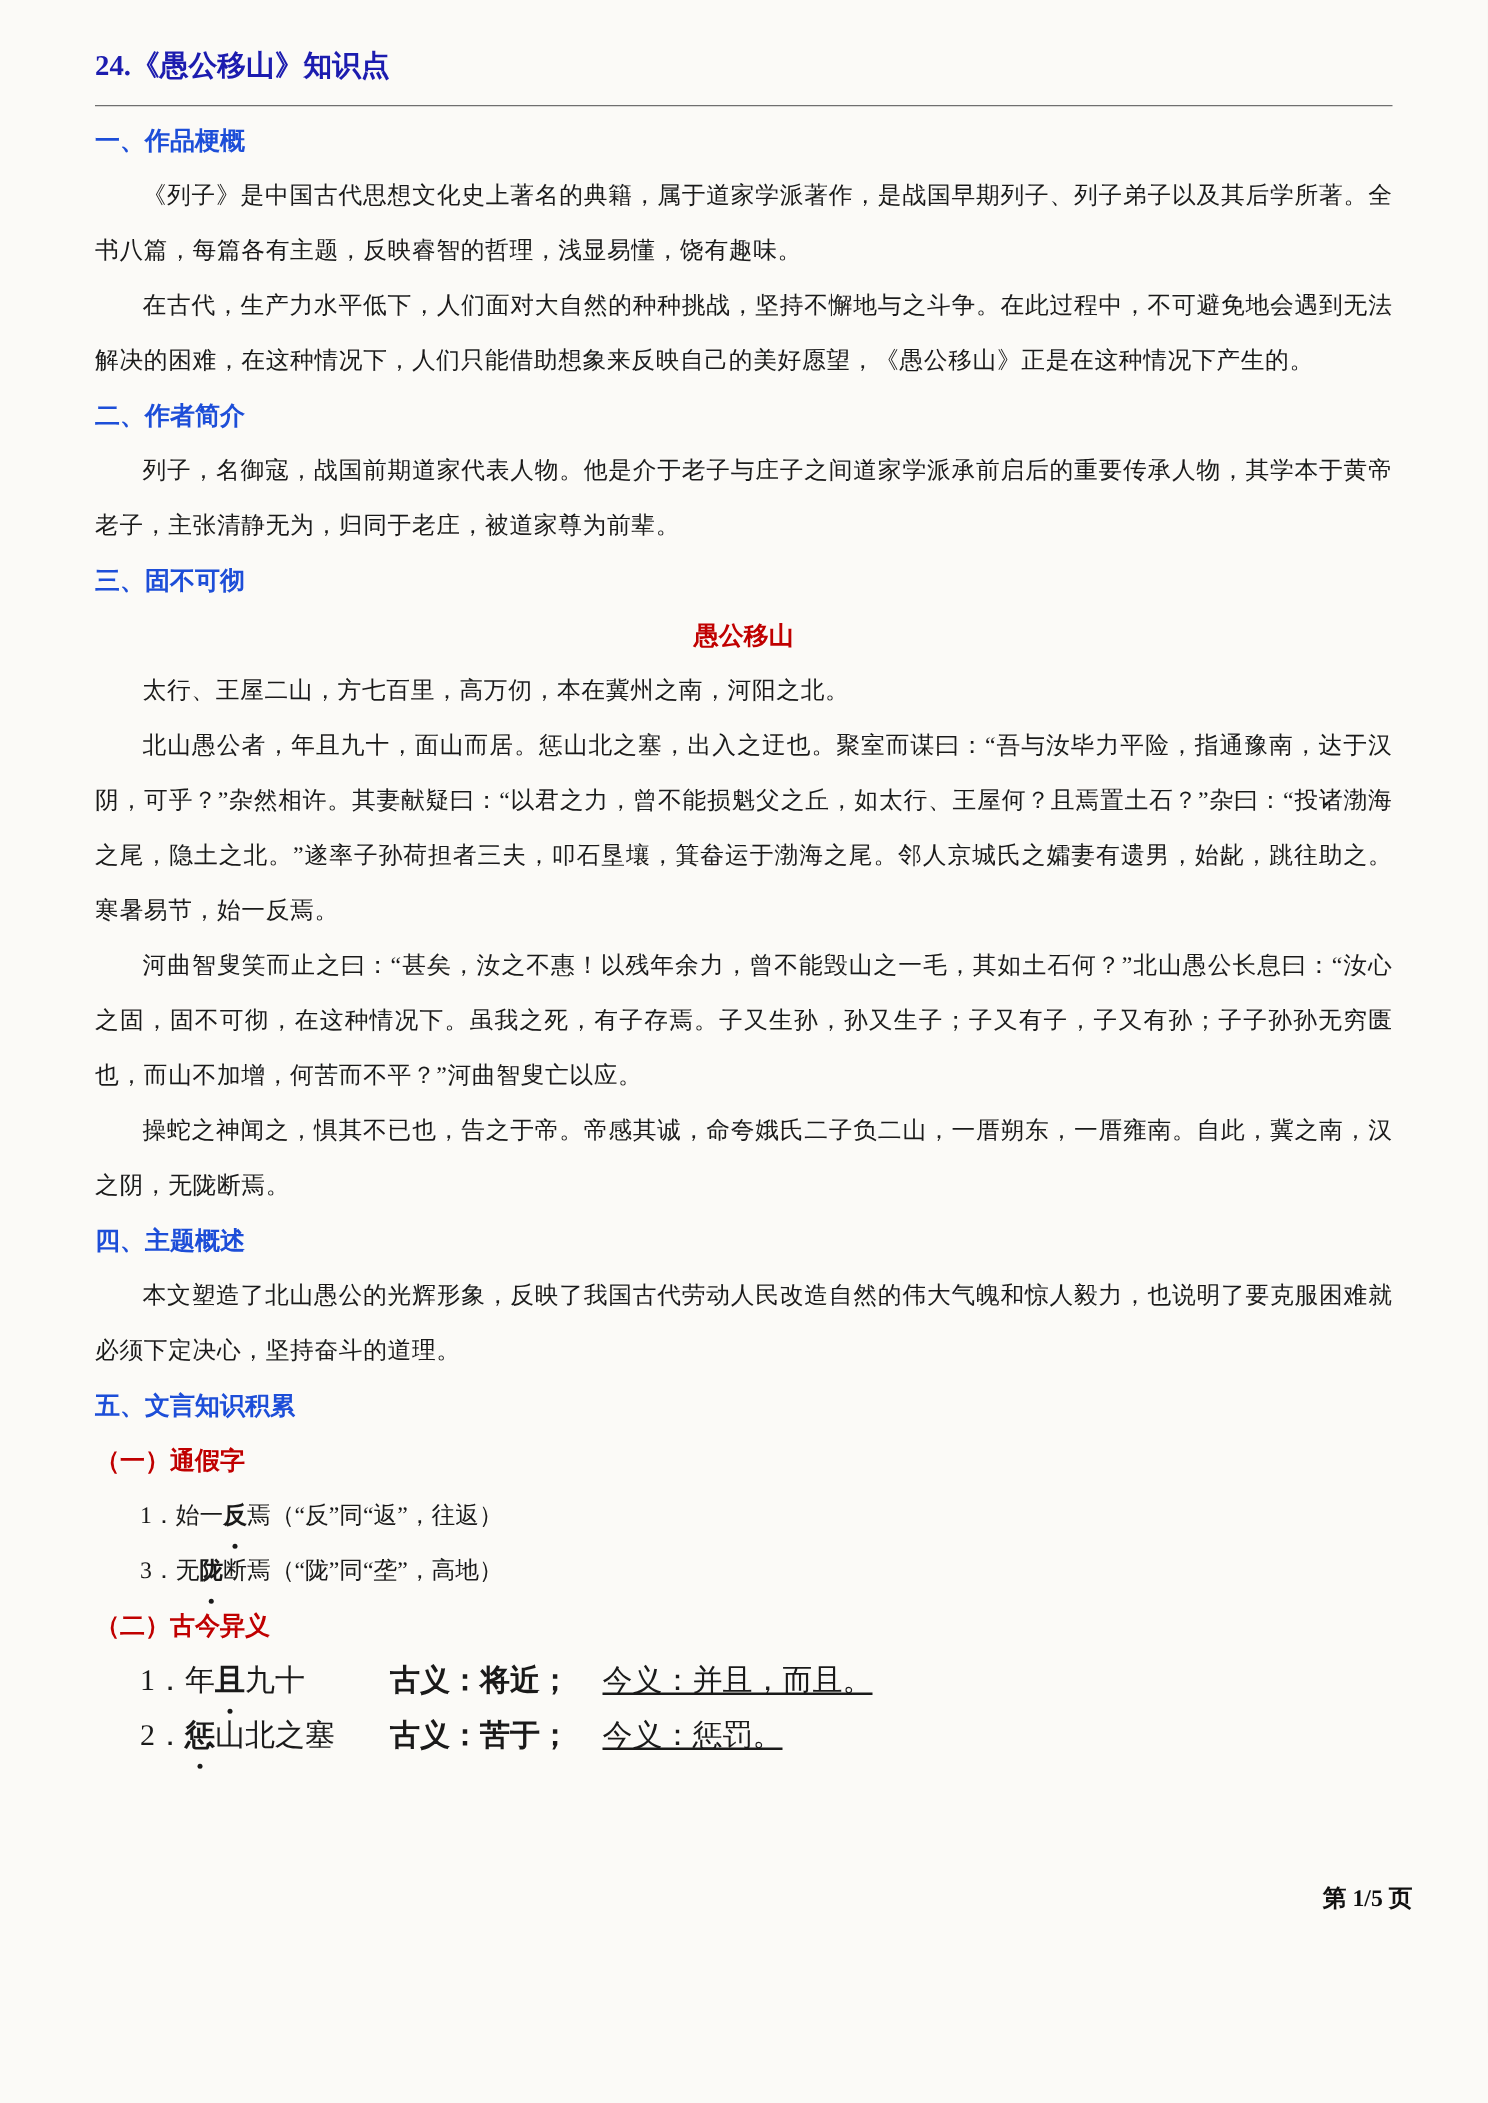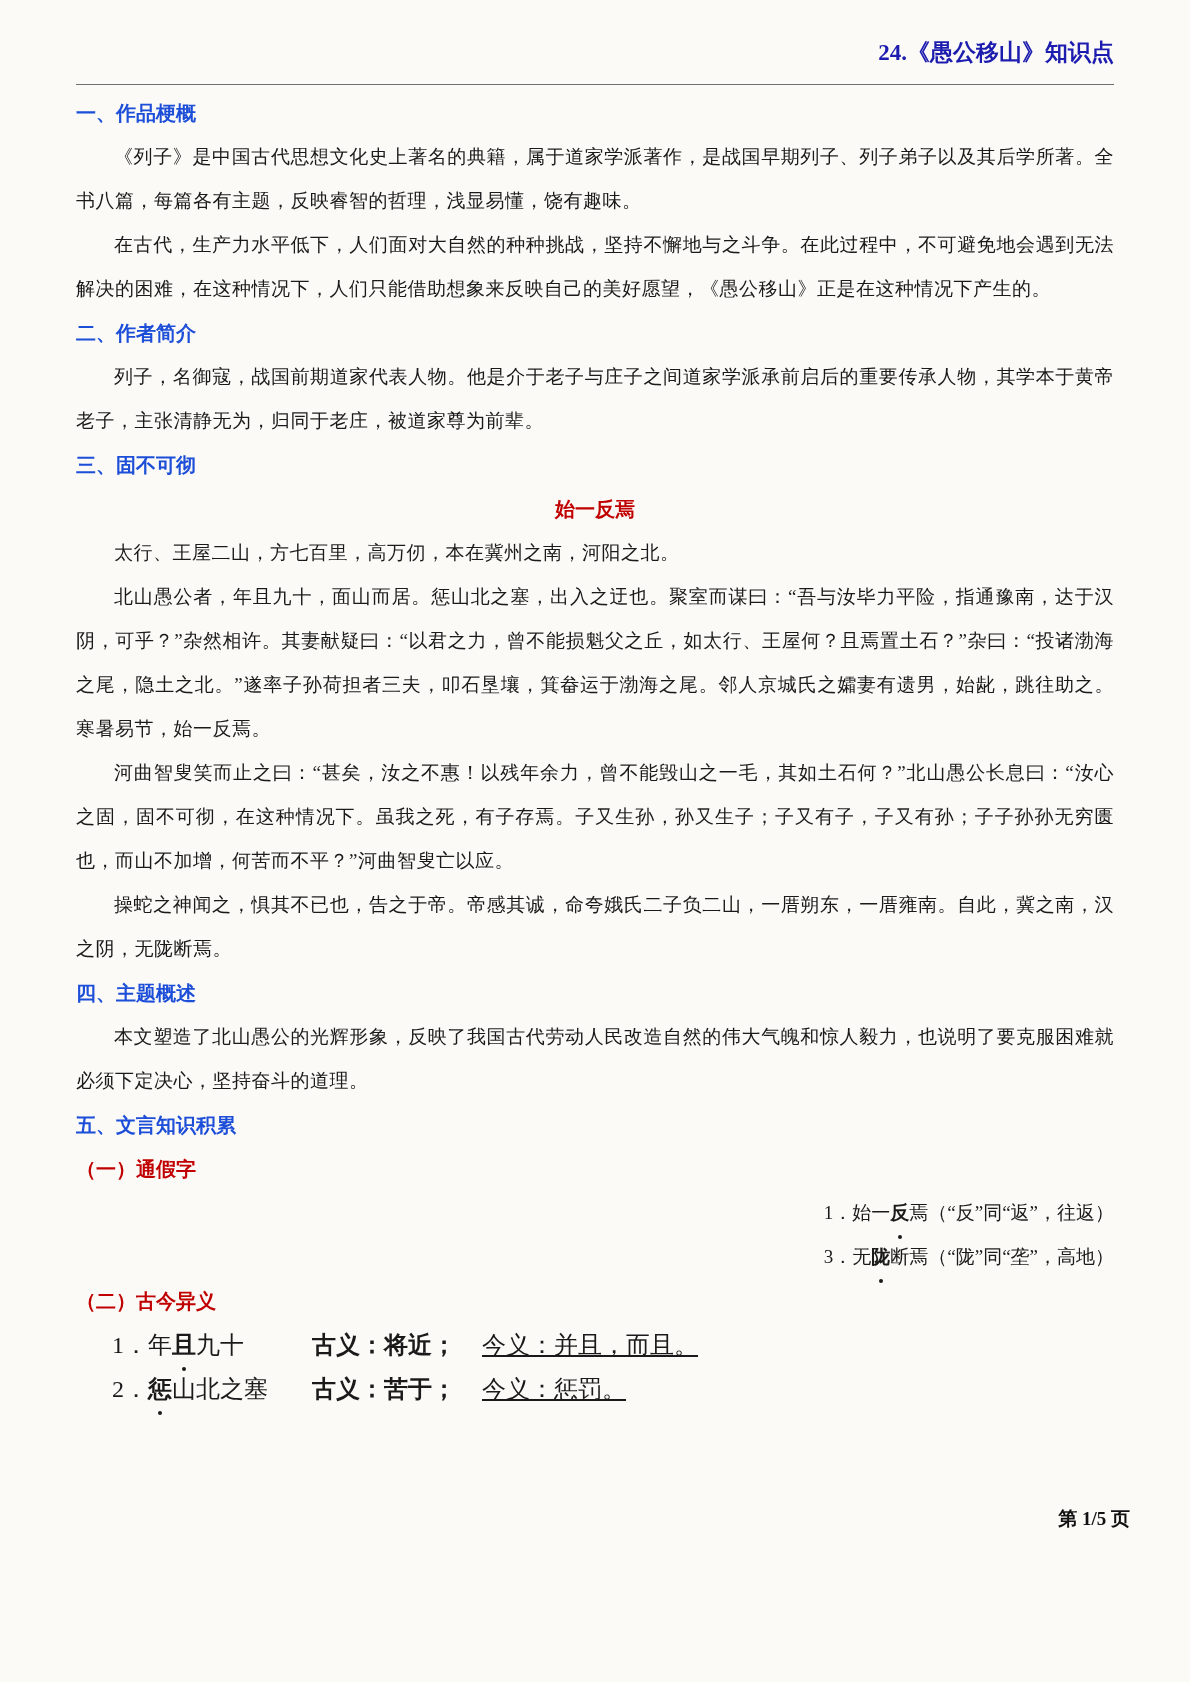--- a/index.html
+++ b/index.html
@@ -12,21 +12,21 @@
     color:#1a1a1a;
     box-sizing:border-box;
     padding:30px 76px 0 76px;
     overflow:hidden;
   }
   .doc-title{
     margin:0;
     font-size:23px;
     font-weight:bold;
     color:#1c1caf;
-    text-align:right;
+    text-align:left;
     line-height:46px;
   }
   .title-rule{
     border:none;
     border-top:1px solid #6f6f6f;
     margin:8px 0 6px 0;
   }
   .sec{
     margin:0;
     font-size:20px;
@@ -48,21 +48,20 @@
     line-height:44px;
     text-align:justify;
     text-indent:2em;
     letter-spacing:0.5px;
   }
   .list-item{
     margin:0;
     padding-left:36px;
     font-size:19px;
     line-height:44px;
-    text-align:right;
   }
   .gj-row{
     display:flex;
     padding-left:36px;
     font-size:24px;
     line-height:44px;
   }
   .gj-phrase{width:200px;flex:0 0 auto;}
   .gj-gu{width:170px;flex:0 0 auto;font-weight:bold;}
   .gj-jin{flex:1 1 auto;text-decoration:underline;}
@@ -99,21 +98,21 @@
   <hr class="title-rule">
 
   <h2 class="sec">一、作品梗概</h2>
   <p class="body-p">《列子》是中国古代思想文化史上著名的典籍，属于道家学派著作，是战国早期列子、列子弟子以及其后学所著。全书八篇，每篇各有主题，反映睿智的哲理，浅显易懂，饶有趣味。</p>
   <p class="body-p">在古代，生产力水平低下，人们面对大自然的种种挑战，坚持不懈地与之斗争。在此过程中，不可避免地会遇到无法解决的困难，在这种情况下，人们只能借助想象来反映自己的美好愿望，《愚公移山》正是在这种情况下产生的。</p>
 
   <h2 class="sec">二、作者简介</h2>
   <p class="body-p">列子，名御寇，战国前期道家代表人物。他是介于老子与庄子之间道家学派承前启后的重要传承人物，其学本于黄帝老子，主张清静无为，归同于老庄，被道家尊为前辈。</p>
 
   <h2 class="sec">三、固不可彻</h2>
-  <h3 class="sub-red center">始一反焉</h3>
+  <h3 class="sub-red center">愚公移山</h3>
   <p class="body-p">太行、王屋二山，方七百里，高万仞，本在冀州之南，河阳之北。</p>
   <p class="body-p">北山愚公者，年且九十，面山而居。惩山北之塞，出入之迂也。聚室而谋曰：“吾与汝毕力平险，指通豫南，达于汉阴，可乎？”杂然相许。其妻献疑曰：“以君之力，曾不能损魁父之丘，如太行、王屋何？且焉置土石？”杂曰：“投诸渤海之尾，隐土之北。”遂率子孙荷担者三夫，叩石垦壤，箕畚运于渤海之尾。邻人京城氏之孀妻有遗男，始龀，跳往助之。寒暑易节，始一反焉。</p>
   <p class="body-p">河曲智叟笑而止之曰：“甚矣，汝之不惠！以残年余力，曾不能毁山之一毛，其如土石何？”北山愚公长息曰：“汝心之固，固不可彻，在这种情况下。虽我之死，有子存焉。子又生孙，孙又生子；子又有子，子又有孙；子子孙孙无穷匮也，而山不加增，何苦而不平？”河曲智叟亡以应。</p>
   <p class="body-p">操蛇之神闻之，惧其不已也，告之于帝。帝感其诚，命夸娥氏二子负二山，一厝朔东，一厝雍南。自此，冀之南，汉之阴，无陇断焉。</p>
 
   <h2 class="sec">四、主题概述</h2>
   <p class="body-p">本文塑造了北山愚公的光辉形象，反映了我国古代劳动人民改造自然的伟大气魄和惊人毅力，也说明了要克服困难就必须下定决心，坚持奋斗的道理。</p>
 
   <h2 class="sec">五、文言知识积累</h2>
 

